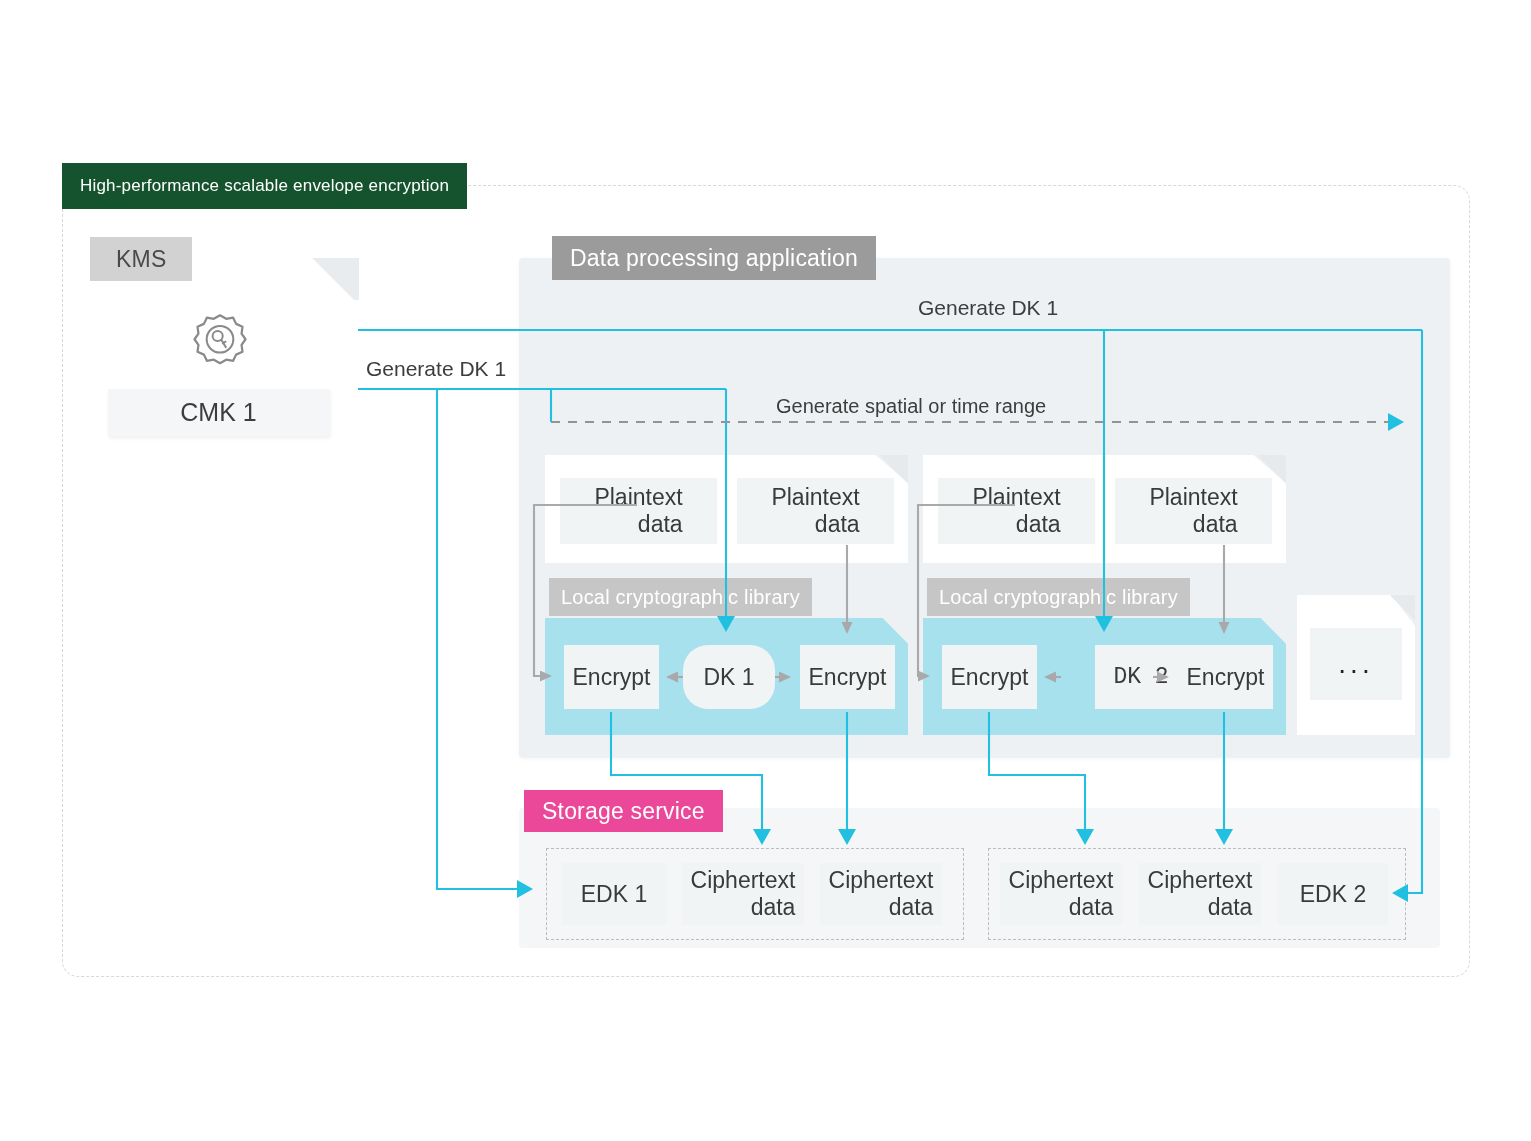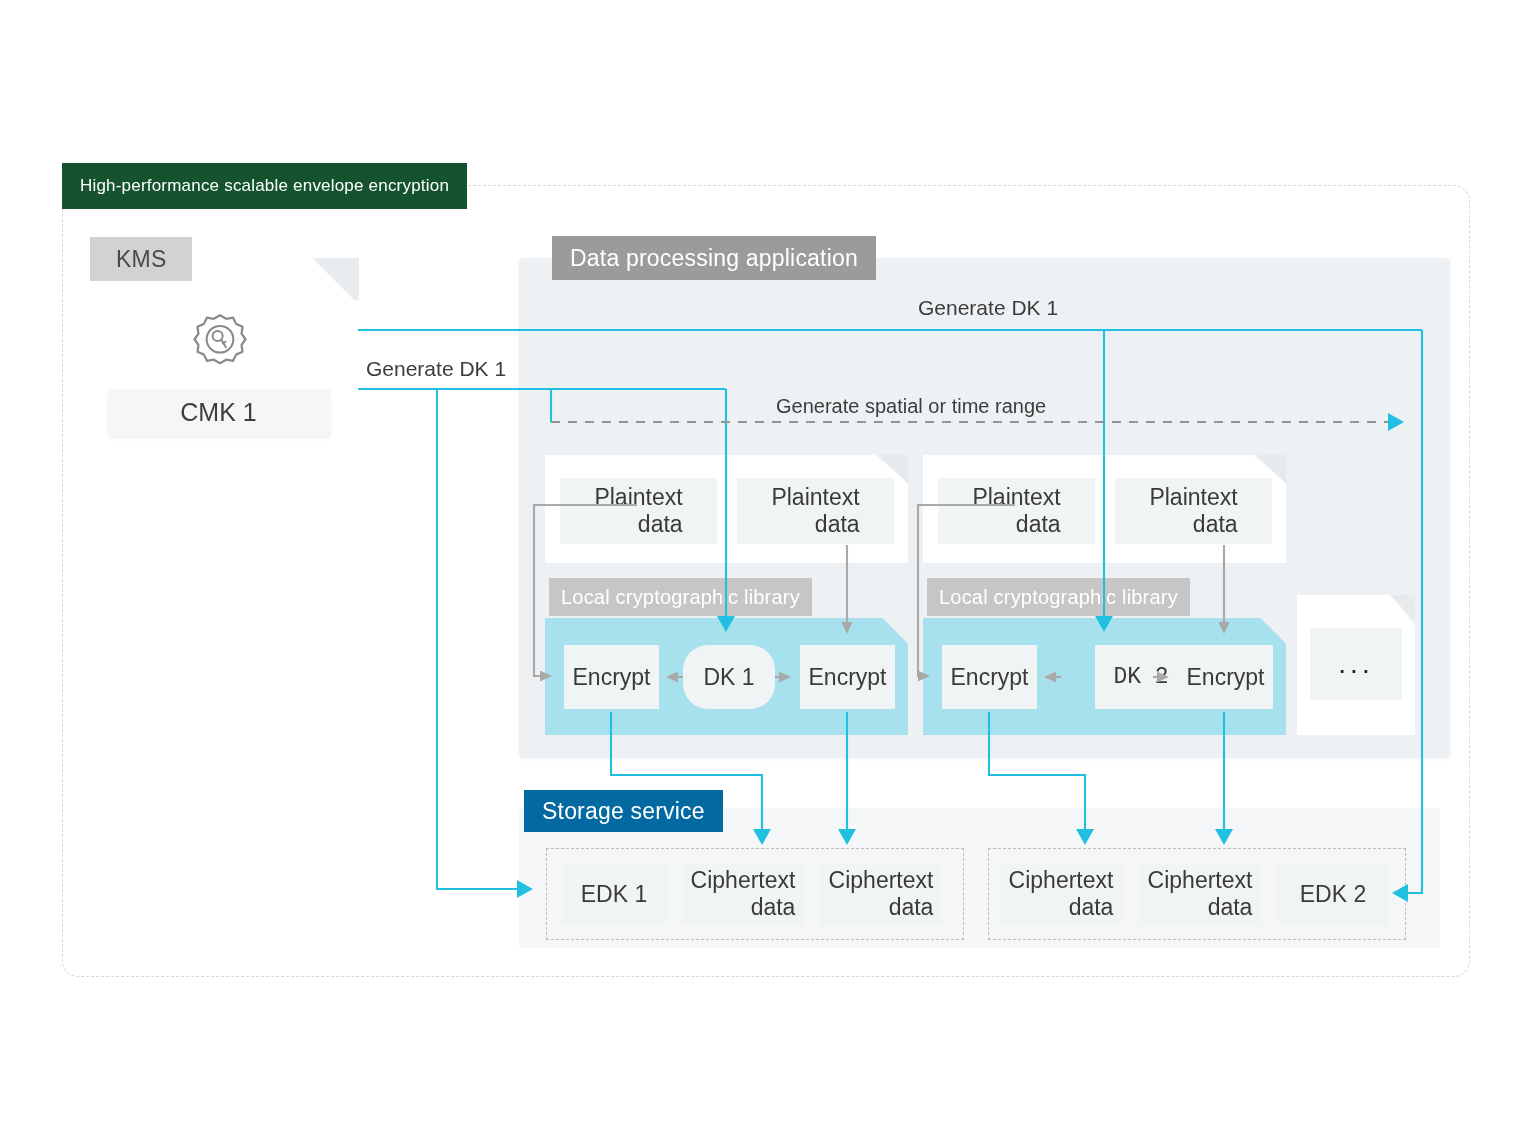--- a/index.html
+++ b/index.html
@@ -26,21 +26,21 @@
   #kms-chip{
     left:90px;top:237px;height:44px;padding:8px 26px;
     background:#d2d2d2;color:#4a4a4a;font-size:23px;z-index:40;
   }
   #dpa-chip{
     left:552px;top:236px;height:44px;padding:0 18px;
     background:#9b9b9b;font-size:23px;z-index:40;
   }
   #storage-chip{
     left:524px;top:790px;height:42px;padding:0 18px;
-    background:#0369a1;font-size:23px;z-index:40;
+    background:#ec4899;font-size:23px;z-index:40;
   }
   .lib-chip{
     height:38px;padding:0 12px;background:#c6c6c6;color:#fff;font-size:20px;z-index:26;
     display:flex;align-items:center;white-space:nowrap;
   }
 
   
   #kms-card{
     left:84px;top:258px;width:275px;height:213px;background:#ffffff;
     box-shadow:2px 3px 7px rgba(0,0,0,.10);z-index:20;

